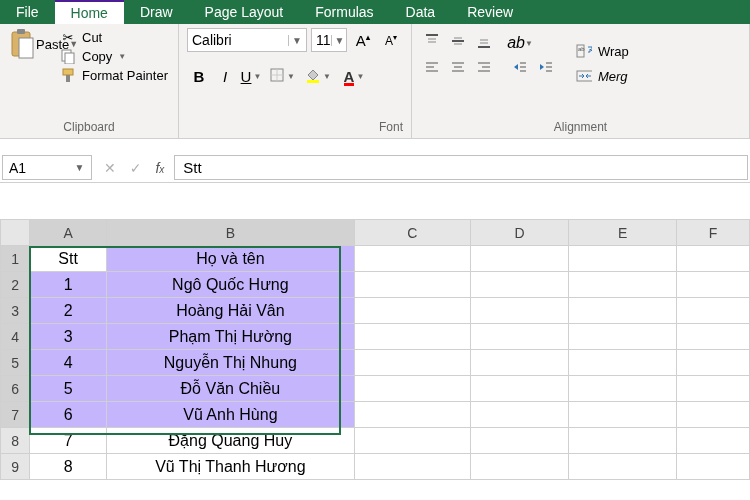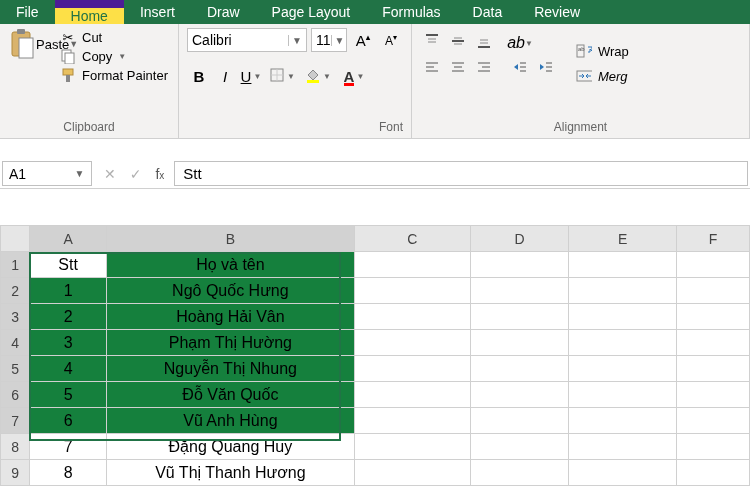--- a/index.html
+++ b/index.html
@@ -1,21 +1,21 @@
 <!DOCTYPE html>
 <html><head>
 <meta charset="utf-8">
 <style>
 * { box-sizing: border-box; margin: 0; padding: 0; font-family: "Segoe UI", Tahoma, sans-serif; }
 body { background: #fff; width: 750px; height: 500px; overflow: hidden; }
 
 
 .tabs { display: flex; background: #217346; color: #fff; height: 24px; align-items: stretch; }
 .tab { padding: 0 16px; display: flex; align-items: center; font-size: 14px; cursor: pointer; }
-.tab.active { background: #fde047; color: #217346; border-top: 8px solid #4c1d95; }
+.tab.active { background: #ffffff; color: #217346; border-top: 2px solid #4c1d95; }
 
 
 .ribbon { background: #f3f2f1; height: 115px; display: flex; border-bottom: 1px solid #d0d0d0; }
 .group { display: flex; flex-direction: column; border-right: 1px solid #d0d0d0; padding: 4px 8px 2px 8px; }
 .group-body { flex: 1; display: flex; align-items: flex-start; gap: 6px; }
 .group-label { text-align: center; font-size: 12px; color: #666; padding: 2px 0; }
 .vstack { display: flex; flex-direction: column; gap: 1px; font-size: 13px; }
 .haction { display: flex; align-items: center; gap: 6px; padding: 1px 2px; cursor: pointer; }
 .icon { width: 16px; height: 16px; display: inline-flex; align-items: center; justify-content: center; }
 .big-icon { width: 32px; height: 32px; display: inline-flex; align-items: center; justify-content: center; }
@@ -30,55 +30,54 @@
 .fbtns { display: flex; gap: 2px; margin-top: 6px; align-items: center; }
 .fbtn { width: 24px; height: 24px; display: flex; align-items: center; justify-content: center; cursor: pointer; font-size: 15px; }
 .fbtn.wider { width: 34px; }
 
 
 .align-grid { display: flex; flex-direction: column; gap: 4px; margin-top: 4px; }
 .align-row { display: flex; gap: 2px; }
 .abtn { width: 24px; height: 22px; display: flex; align-items: center; justify-content: center; cursor: pointer; }
 
 
-.formula-bar { display: flex; height: 30px; border-bottom: 1px solid #d0d0d0; align-items: stretch; margin-top: 20px; }
+.formula-bar { display: flex; height: 30px; border-bottom: 1px solid #d0d0d0; align-items: stretch; margin-top: 14px; }
 .namebox { width: 90px; border: 1px solid #c0c0c0; background: #fff; display: flex; align-items: center; padding: 0 6px; font-size: 14px; margin: 2px 4px 2px 2px; }
 .namebox .drop { border: none; }
 .fx-btns { display: flex; align-items: center; padding: 0 8px; gap: 14px; color: #b0b0b0; font-size: 14px; }
 .fx-input { flex: 1; border: 1px solid #c0c0c0; display: flex; align-items: center; padding: 0 8px; margin: 2px; font-size: 15px; }
 
 
 .gap { height: 36px; }
 
 
 .grid { display: table; border-collapse: collapse; width: 100%; font-size: 16px; }
 .gr { display: table-row; }
 .gc { display: table-cell; border: 1px solid #d0d0d0; height: 26px; padding: 0 4px; text-align: center; vertical-align: middle; }
 .hdr { background: #e6e6e6; font-size: 14px; color: #444; }
 .rowhdr { width: 28px; background: #e6e6e6; font-size: 14px; color: #444; }
 .col-A { width: 74px; }
 .col-B { width: 238px; }
 .col-C { width: 112px; }
 .col-D { width: 94px; }
 .col-E { width: 104px; }
 .col-F { width: 70px; }
-.sel { background: #15803d; }
+.sel { background: #c4b5fd; }
 .sel.rowhdr, .sel.hdr { background: #d2d2d2; }
 .active-cell { background: #fff !important; }
 
 .sel-border { position: absolute; border: 2px solid #217346; pointer-events: none; }
 .grid-wrap { position: relative; }
 </style>
 </head>
 <body>
 
 <div class="tabs">
   <div class="tab">File</div>
   <div class="tab active">Home</div>
-  <div class="tab">Insert</div>
   <div class="tab">Draw</div>
   <div class="tab">Page Layout</div>
   <div class="tab">Formulas</div>
   <div class="tab">Data</div>
   <div class="tab">Review</div>
 </div>
 
 <div class="ribbon">
 
   <div class="group">
@@ -275,21 +274,21 @@
 </div>
 
 <div class="formula-bar">
   <div class="namebox">
     <span style="flex:1;">A1</span>
     <span class="drop">▼</span>
   </div>
   <div class="fx-btns">
     <span>✕</span>
     <span>✓</span>
-    <span style="color:#555;">f<span style="font-size:10px;">x</span></span>
+    <span style="font-style:italic;color:#555;">f<span style="font-size:10px;">x</span></span>
   </div>
   <div class="fx-input">
     <span>Stt</span>
   </div>
 </div>
 
 <div class="gap"></div>
 
 <div class="grid-wrap">
 <div class="grid">
@@ -343,21 +342,21 @@
         <div class="gc col-A sel">4</div>
         <div class="gc col-B sel">Nguyễn Thị Nhung</div>
         <div class="gc col-C"></div>
         <div class="gc col-D"></div>
         <div class="gc col-E"></div>
         <div class="gc col-F"></div>
       </div>
   <div class="gr">
         <div class="gc rowhdr sel">6</div>
         <div class="gc col-A sel">5</div>
-        <div class="gc col-B sel">Đỗ Văn Quốc</div>
+        <div class="gc col-B sel">Đỗ Văn Chiều</div>
         <div class="gc col-C"></div>
         <div class="gc col-D"></div>
         <div class="gc col-E"></div>
         <div class="gc col-F"></div>
       </div>
   <div class="gr">
         <div class="gc rowhdr sel">7</div>
         <div class="gc col-A sel">6</div>
         <div class="gc col-B sel">Vũ Anh Hùng</div>
         <div class="gc col-C"></div>

